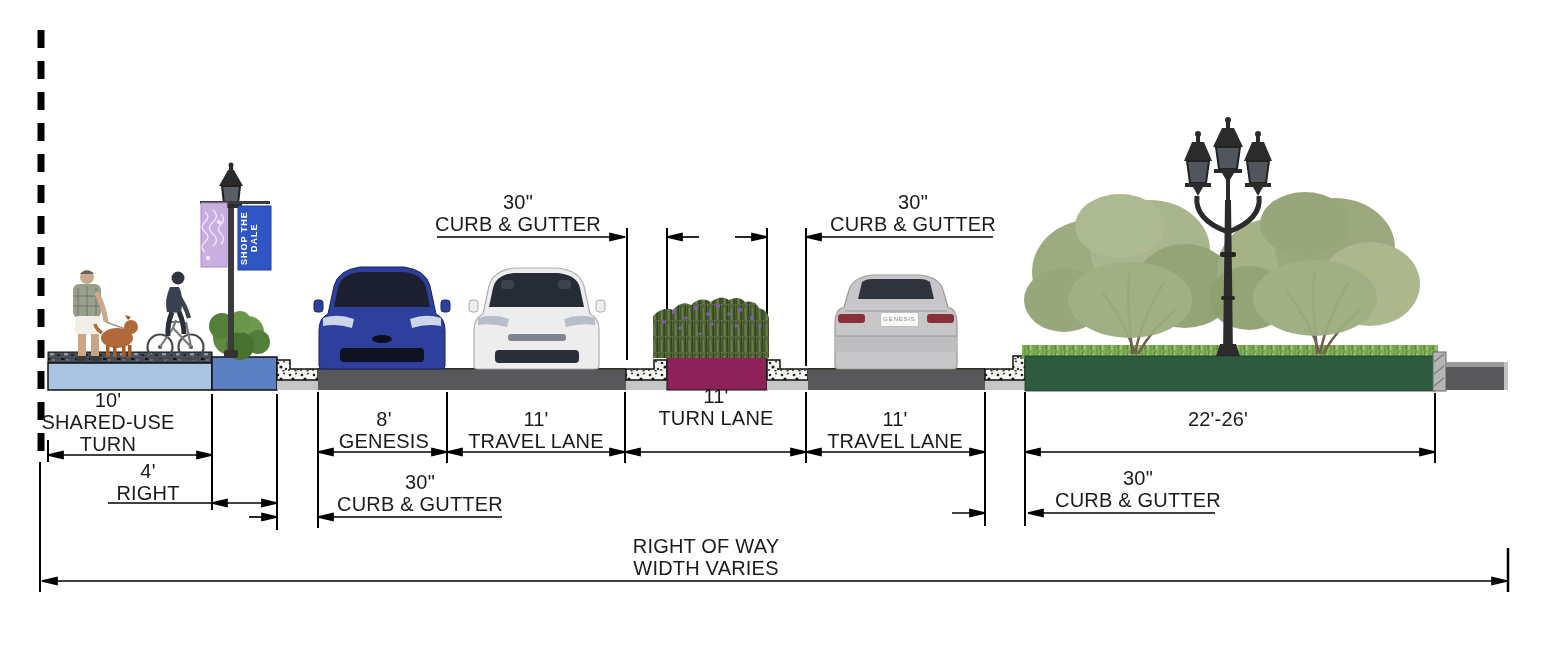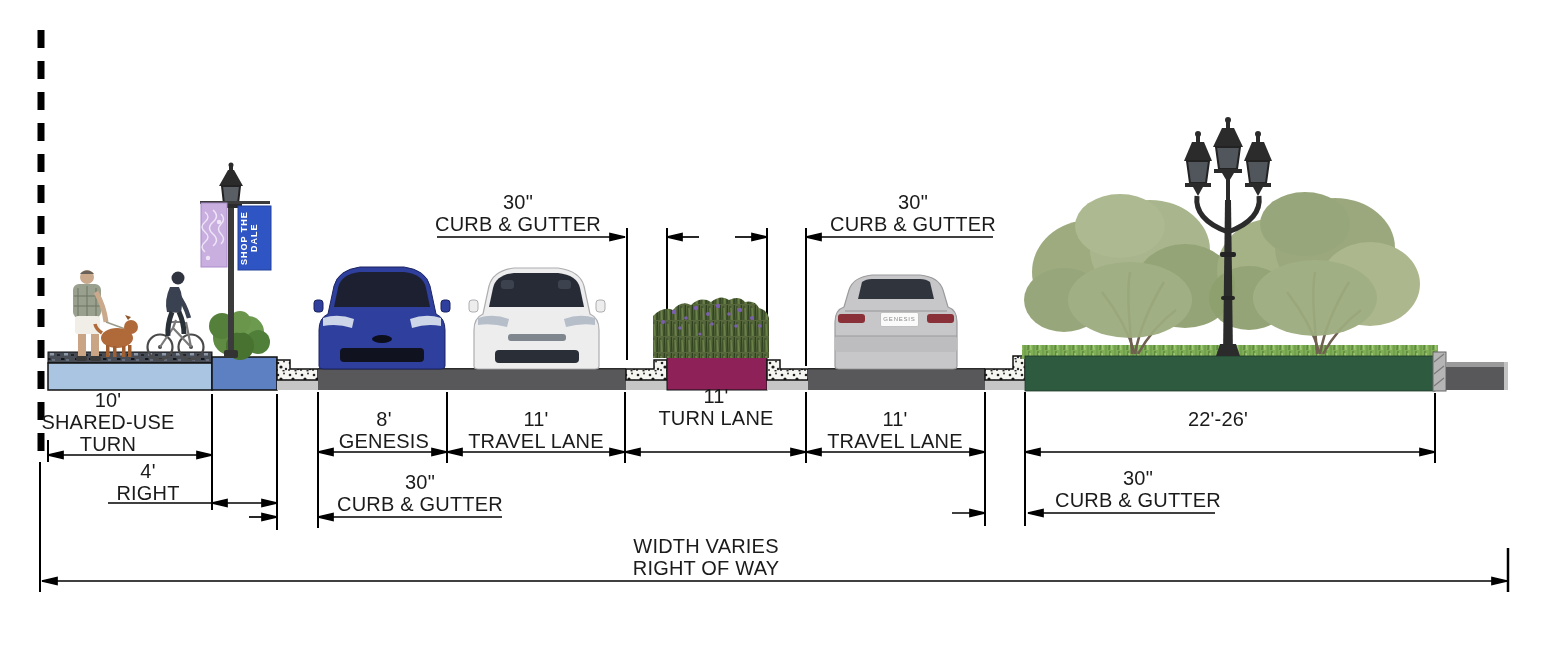--- a/index.html
+++ b/index.html
@@ -397,20 +397,20 @@
   <div>TRAVEL LANE</div>
 </div>
 <div class="lbl" style="left:1093px;top:408px;width:250px">
   <div>22'-26'</div>
 </div>
 <div class="lbl" style="left:1038px;top:467px;width:200px">
   <div>30"</div>
   <div>CURB &amp; GUTTER</div>
 </div>
 <div class="lbl" style="left:556px;top:535px;width:300px">
+  <div>RIGHT OF WAY</div>
   <div>WIDTH VARIES</div>
-  <div>RIGHT OF WAY</div>
 </div>
 
 <div class="banner-text">SHOP THE DALE</div>
 <div class="plate">GENESIS</div>
 
 </div>
 
 </body></html>

